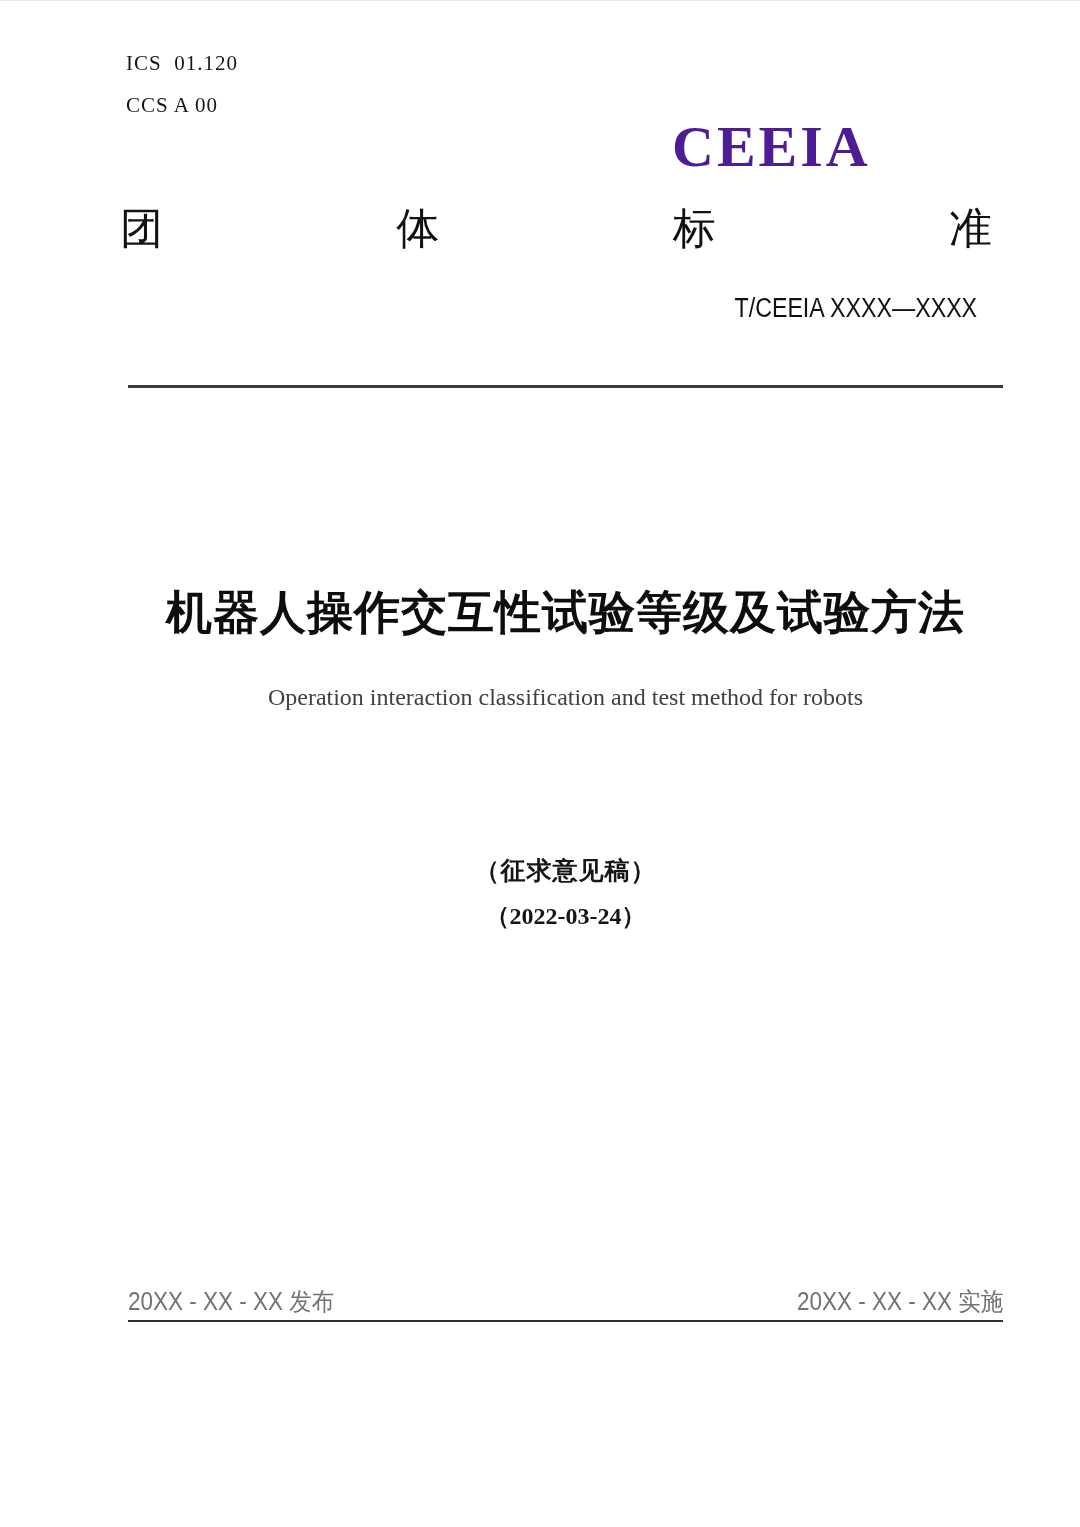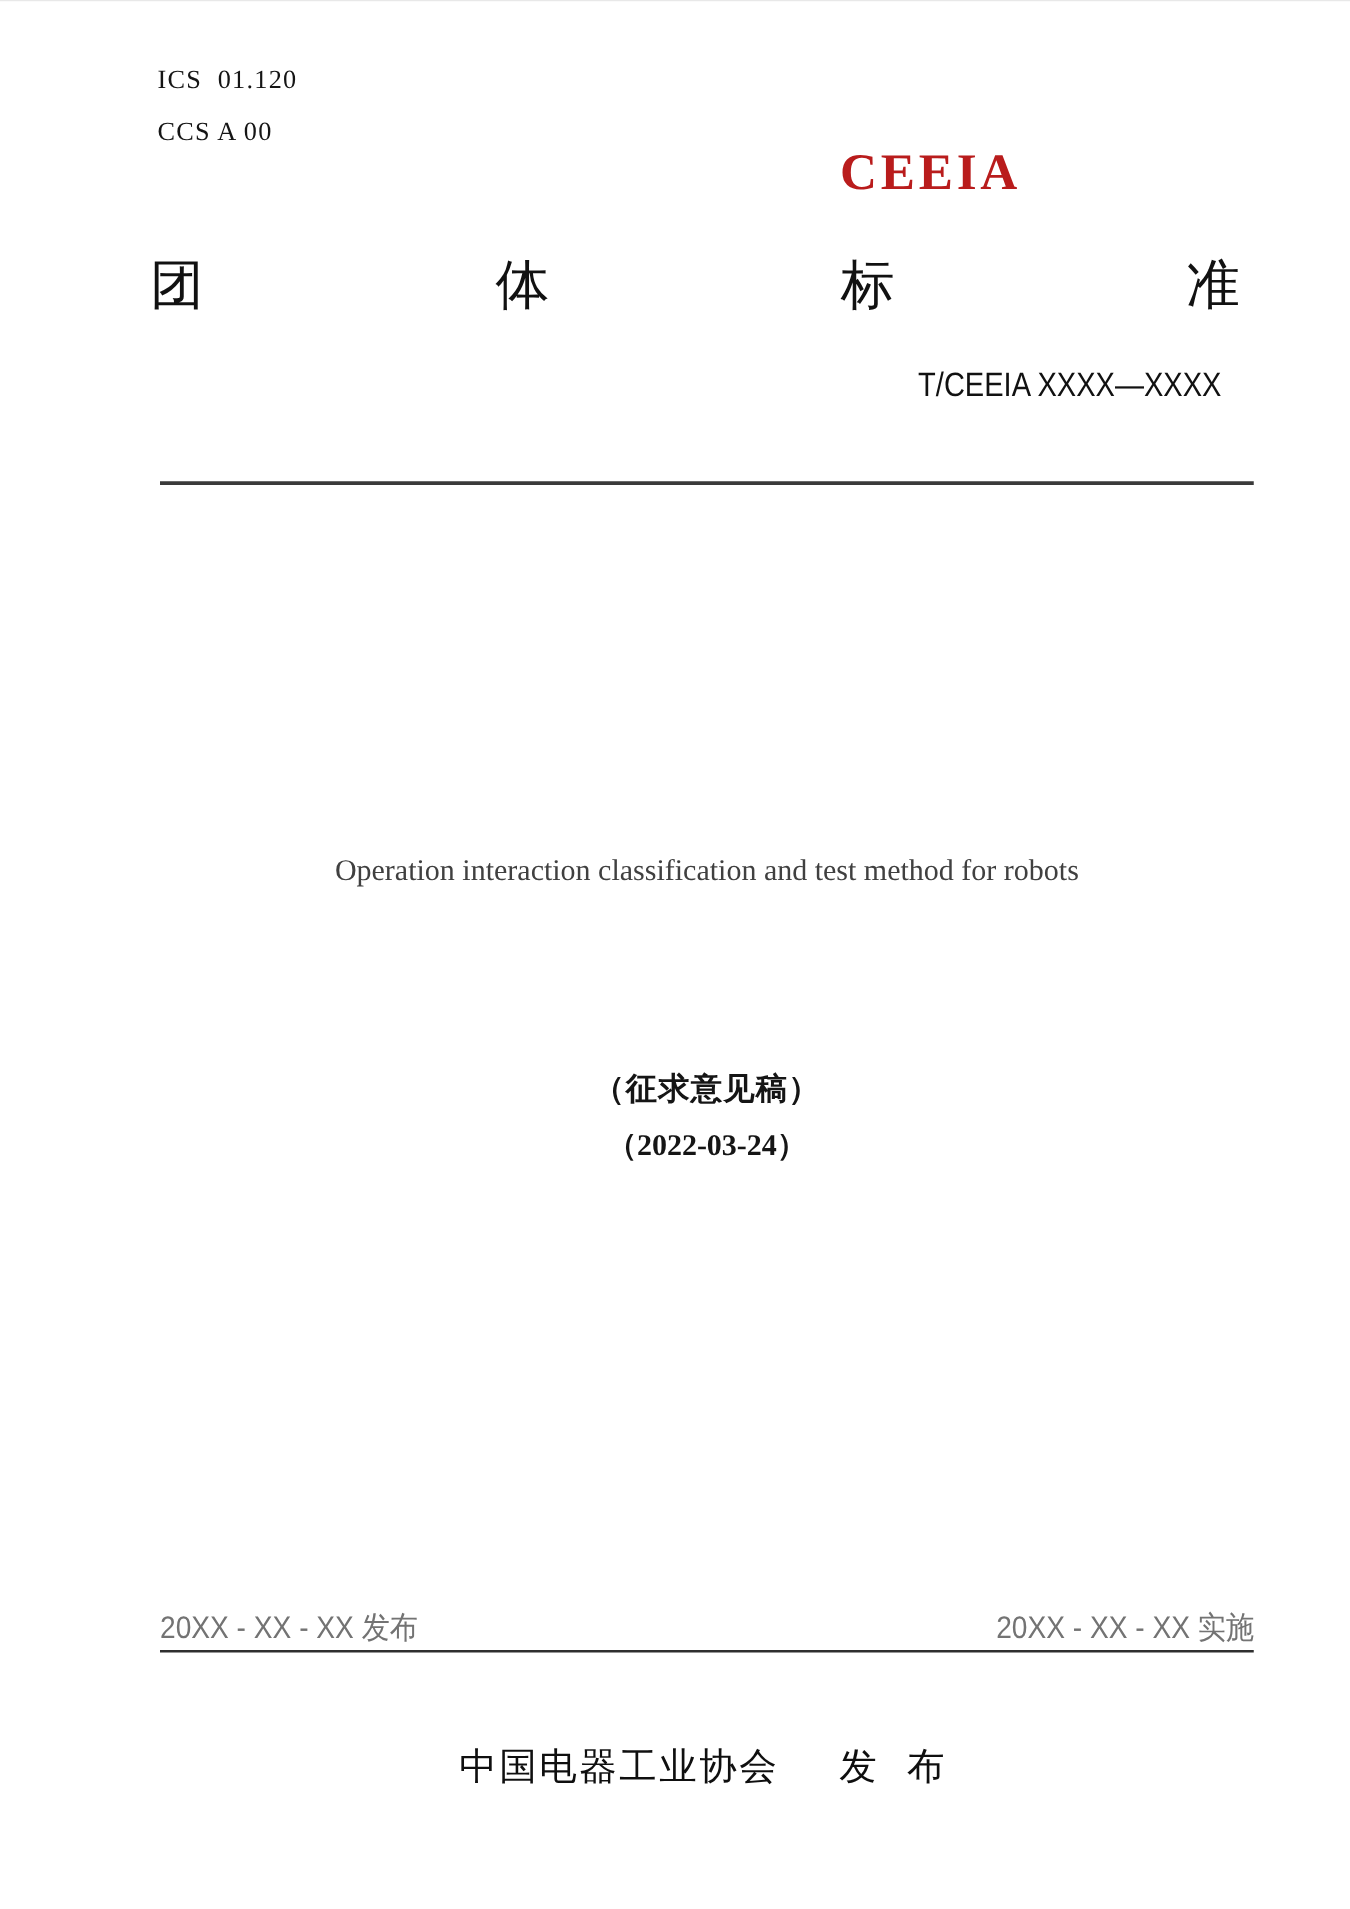--- a/index.html
+++ b/index.html
@@ -31,24 +31,24 @@
     position: absolute;
     left: 126px; top: 92px;
     font-size: 21px;
     letter-spacing: 1px;
   }
 
   
   .org-acronym {
     position: absolute;
     left: 672px; top: 112px;
-    font-size: 41px;
+    font-size: 58px;
     font-weight: bold;
     letter-spacing: 3px;
-    color: #b91c1c;
+    color: #4c1d95;
   }
 
   
   .standard-type-row {
     position: absolute;
     left: 120px; top: 206px;
     width: 872px;
     display: flex;
     justify-content: space-between;
     font-size: 43px;
@@ -164,32 +164,29 @@
     <span>团</span>
     <span>体</span>
     <span>标</span>
     <span>准</span>
   </div>
 
   <div class="standard-number">T/CEEIA XXXX—XXXX</div>
 
   <div class="rule rule-top"></div>
 
+  <div class="content-col title-cn">机器人操作交互性试验等级及试验方法</div>
 
   <div class="content-col title-en serif">Operation interaction classification and test method for robots</div>
 
   <div class="content-col draft-note serif">（征求意见稿）</div>
 
   <div class="content-col draft-date serif">（2022-03-24）</div>
 
   <div class="dates-row">
     <span class="date-issue pre">20XX - XX - XX 发布</span>
     <span class="date-implement pre">20XX - XX - XX 实施</span>
   </div>
 
   <div class="rule rule-bottom"></div>
 
-  <div class="publisher-row">
-    <span>中国电器工业协会</span>
-    <span class="publish-action">发 布</span>
-  </div>
 
 </div>
 
 </body></html>

